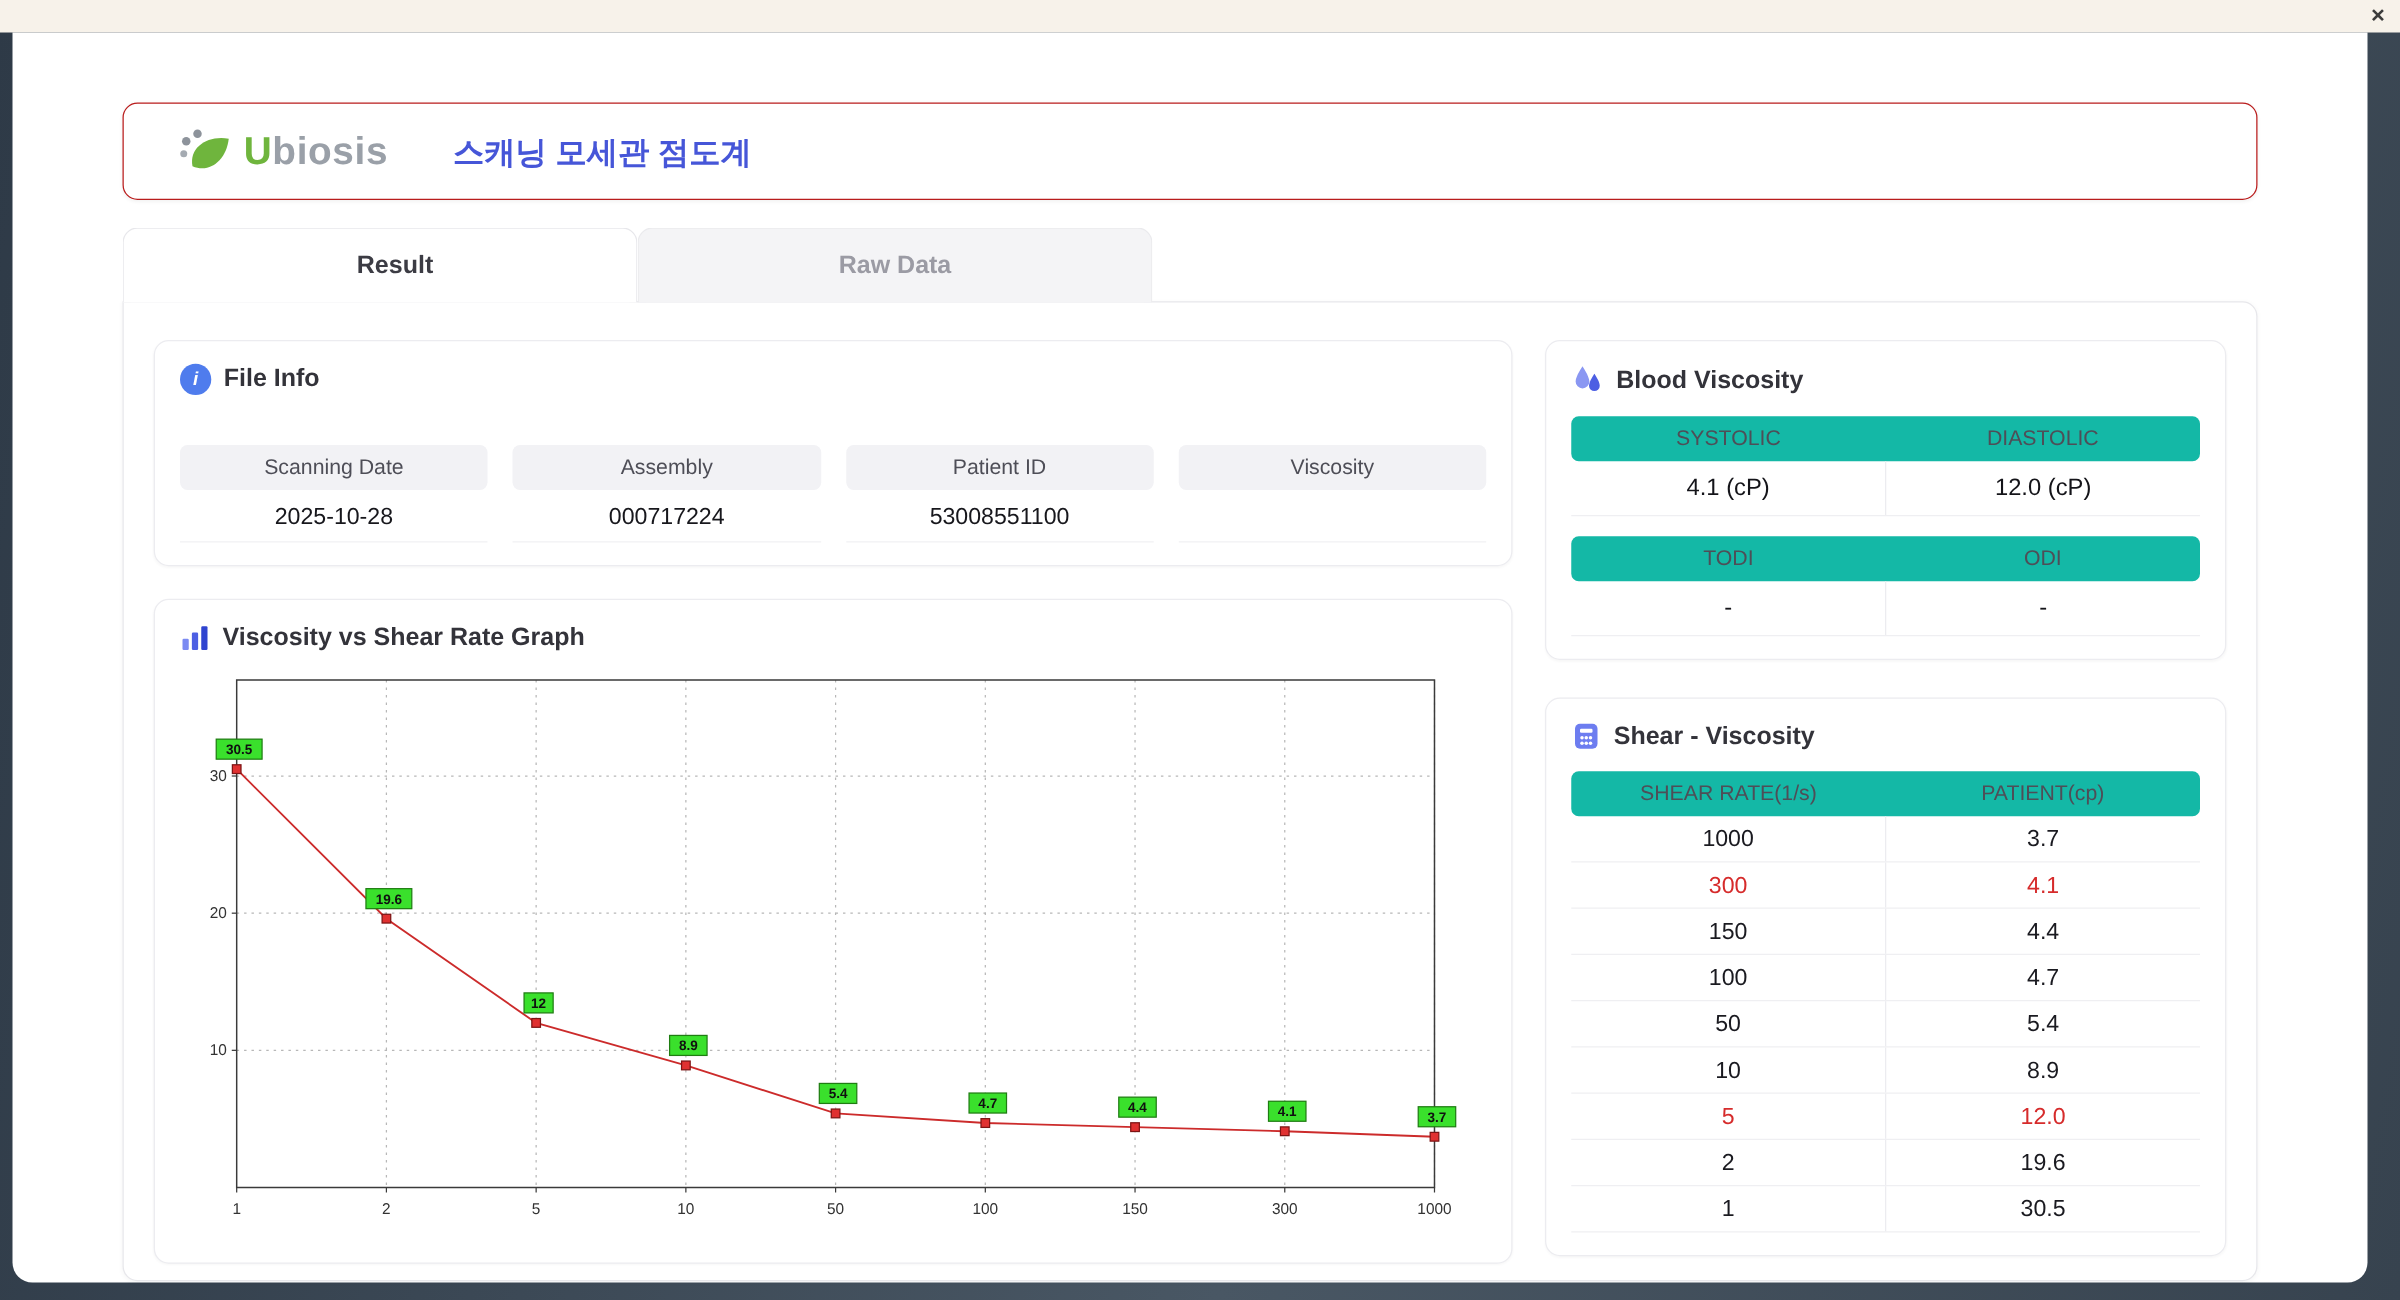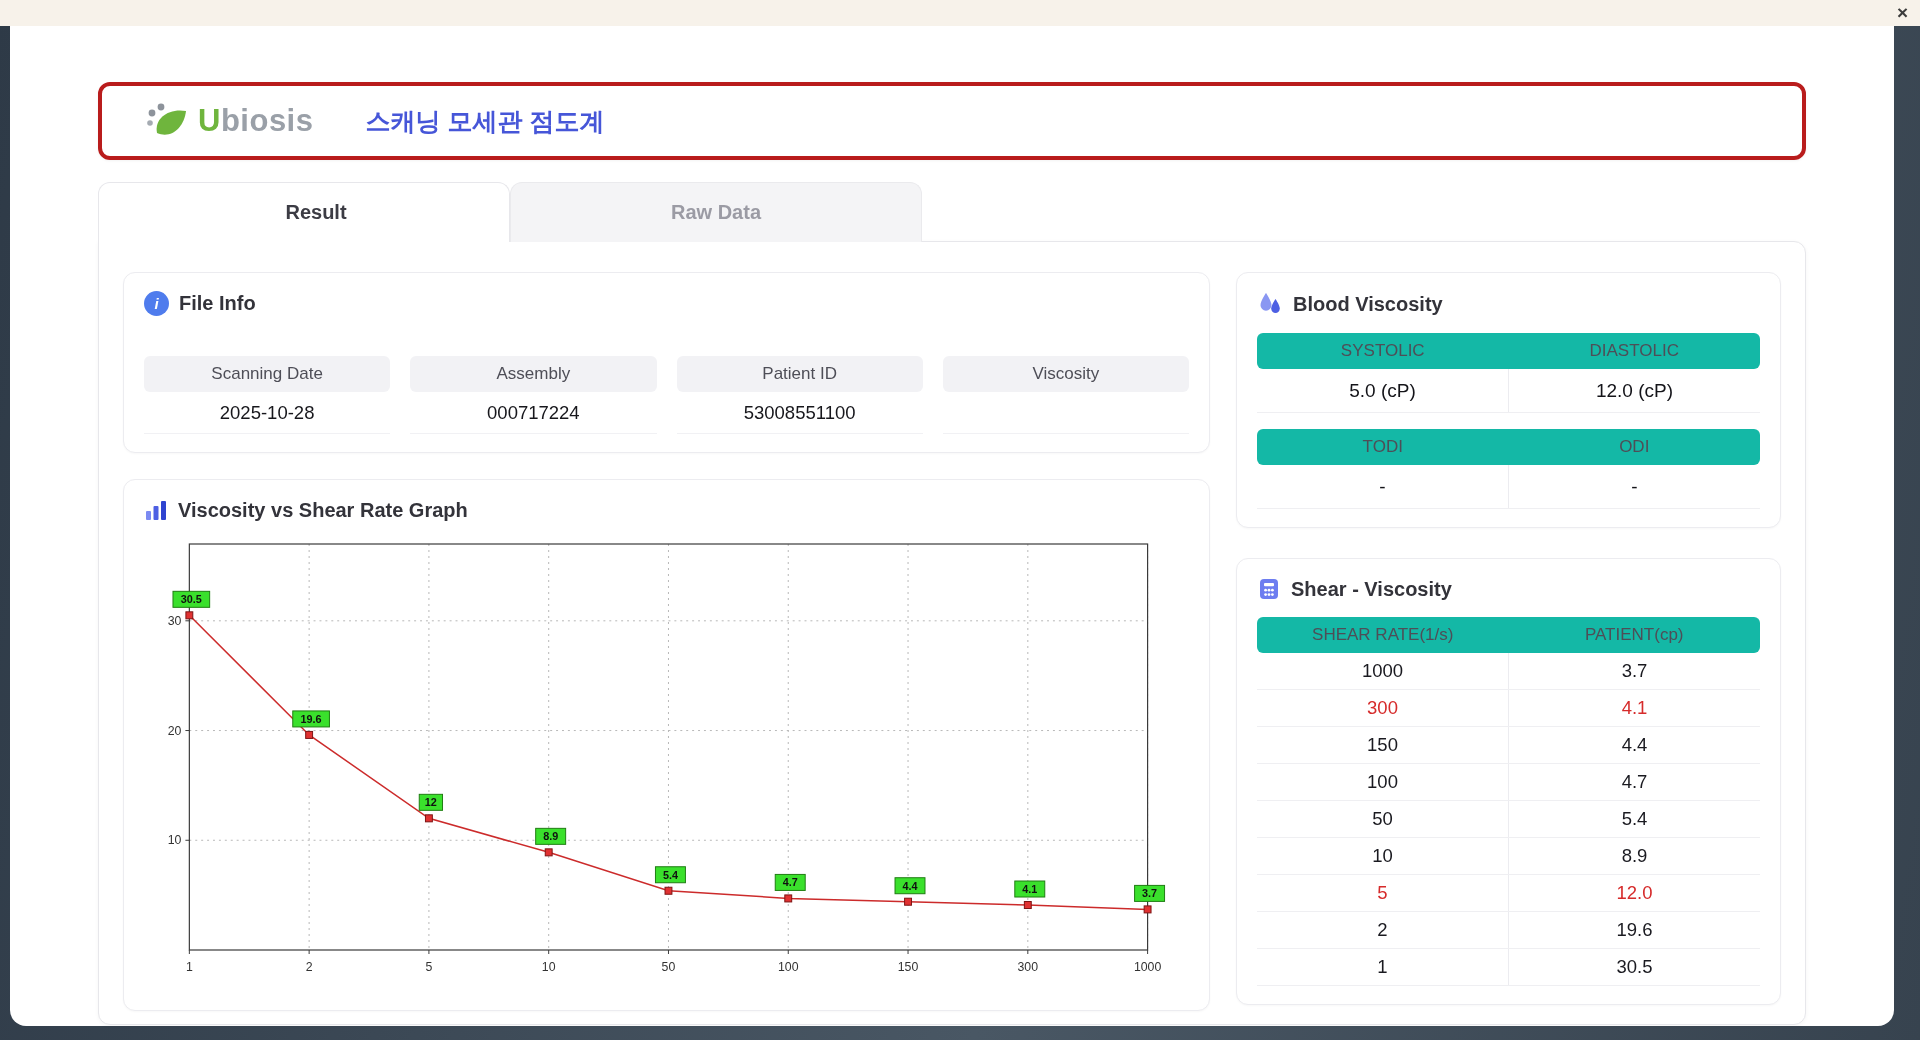--- a/index.html
+++ b/index.html
@@ -16,21 +16,21 @@
   .close-btn {
     position: absolute; right: 12px; top: 1px; font-size: 19px; line-height: 24px;
     color: #3c3c3c; cursor: pointer; font-weight: bold;
   }
   .app {
     position: absolute; left: 10px; top: 26px; width: 1884px; height: 1000px;
     background: #ffffff; border-radius: 0 0 16px 16px;
     padding: 56px 88px 0 88px;
   }
   .header-card {
-    height: 78px; border: 4px solid #b91c1c; border-radius: 12px;
+    height: 78px; border: 1px solid #b91c1c; border-radius: 12px;
     box-shadow: 0 1px 3px rgba(0,0,0,0.05);
     display: flex; align-items: center; padding: 0 42px; gap: 52px;
   }
   .logo { display: flex; align-items: center; gap: 8px; }
   .logo-text { font-size: 31px; color: #9aa0a8; font-weight: 700; letter-spacing: 0.5px; }
   .logo-text .u { color: #6fb53d; }
   .app-title { font-size: 25px; font-weight: bold; color: #4656d8; }
   .tabs { display: flex; margin-top: 22px; position: relative; z-index: 2; }
   .tab {
     width: 412px; height: 60px; display: flex; align-items: center; justify-content: center;
@@ -236,21 +236,21 @@
             <path d="M18.5 8 C18.5 8 14.2 14.2 14.2 17.6 a4.3 4.3 0 0 0 8.6 0 C22.8 14.2 18.5 8 18.5 8 Z" fill="#4d5fe3"></path>
           </svg>
           <span>Blood Viscosity</span>
         </div>
         <div id="bv-table">
             <div class="bvi-head">
               <div class="cell">SYSTOLIC</div>
               <div class="cell">DIASTOLIC</div>
             </div>
             <div class="bvi-vals">
-              <div class="cell">5.0 (cP)</div>
+              <div class="cell">4.1 (cP)</div>
               <div class="cell">12.0 (cP)</div>
             </div>
             <div class="bvi-head">
               <div class="cell">TODI</div>
               <div class="cell">ODI</div>
             </div>
             <div class="bvi-vals">
               <div class="cell">-</div>
               <div class="cell">-</div>
             </div>

